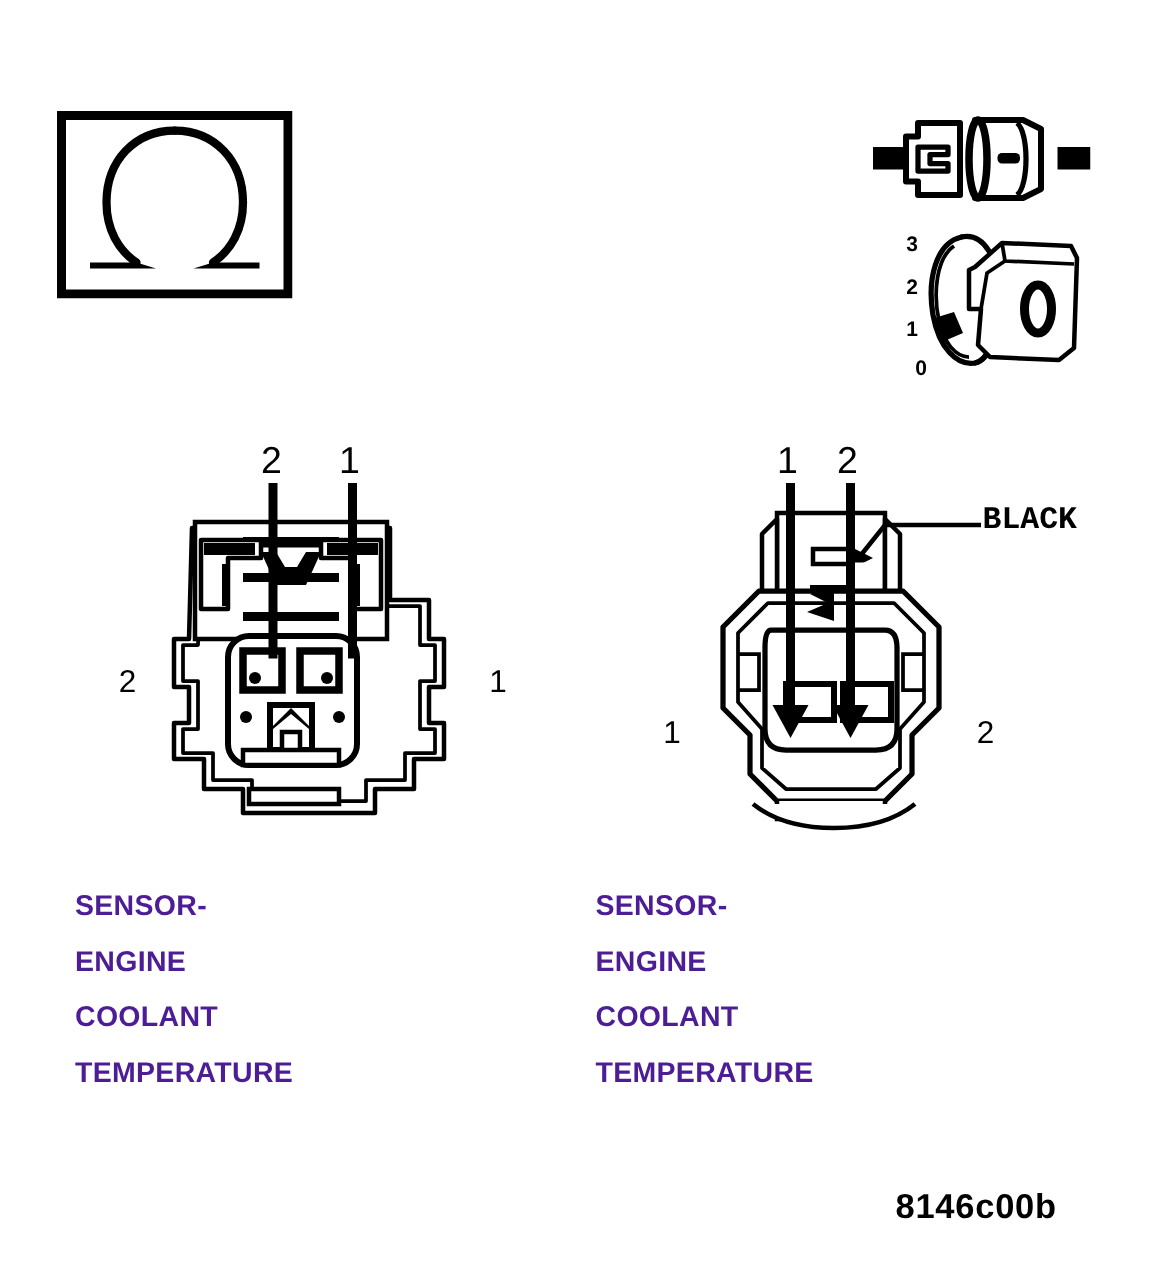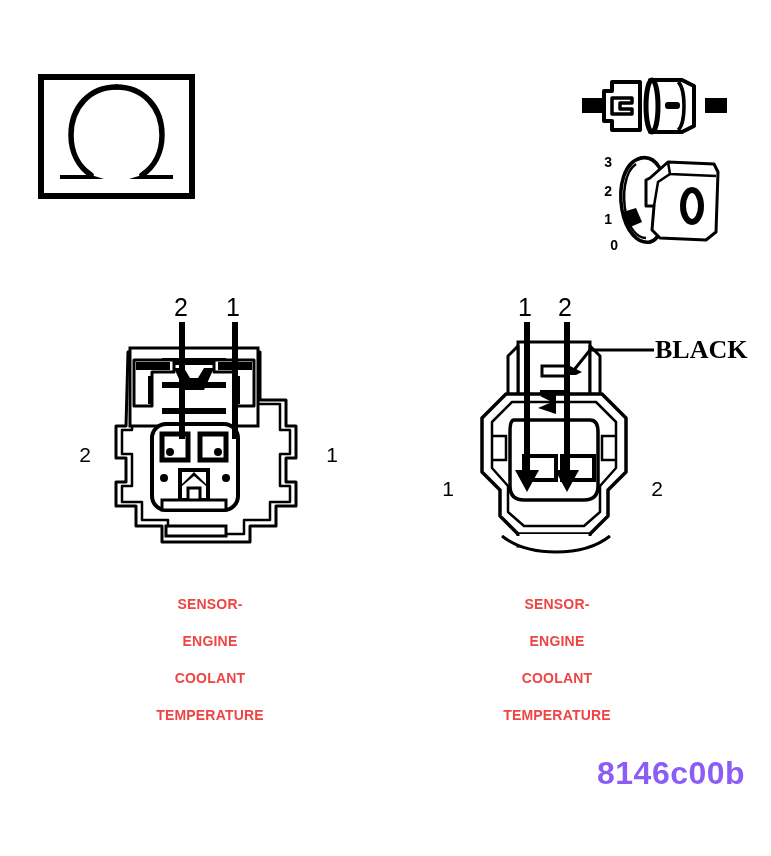--- a/index.html
+++ b/index.html
@@ -42,45 +42,45 @@
     font-family: "Liberation Sans", sans-serif;
     font-size: 14px;
     font-weight: 700;
     color: #000000;
     line-height: 1;
     text-align: right;
     width: 14px;
   }
   .caption {
     font-family: "Liberation Sans", sans-serif;
-    font-size: 14px;
-    font-weight: 700;
-    color: #ef4444;
-    text-align: center;
+    font-size: 19px;
+    font-weight: 700;
+    color: #4c1d95;
     letter-spacing: 0.2px;
     line-height: 37px;
     width: 320px;
   }
   .caption div { white-space: nowrap; }
   .wire-color {
-    font-family: Liberation Serif, serif;
-    font-size: 26px;
+    font-family: Liberation Mono, monospace;
+    font-size: 21px;
     font-weight: 700;
     color: #000000;
     line-height: 1;
     white-space: nowrap;
   }
   .partnum {
     font-family: "Liberation Sans", sans-serif;
-    font-size: 32px;
-    font-weight: 700;
-    color: #8b5cf6;
+    font-size: 23px;
+    font-weight: 700;
+    color: #000000;
     line-height: 1;
     white-space: nowrap;
     letter-spacing: 0.5px;
+    margin-top: 36px;
   }
 </style>
 </head>
 <body>
 
 <div id="canvas">
 
   <div class="abs" style="left:38px; top:74px; width:157px; height:125px;">
     <svg width="157" height="125" viewBox="0 0 157 125">
       <rect x="3" y="3" width="151" height="119" fill="none" stroke="#000" stroke-width="6"></rect>

